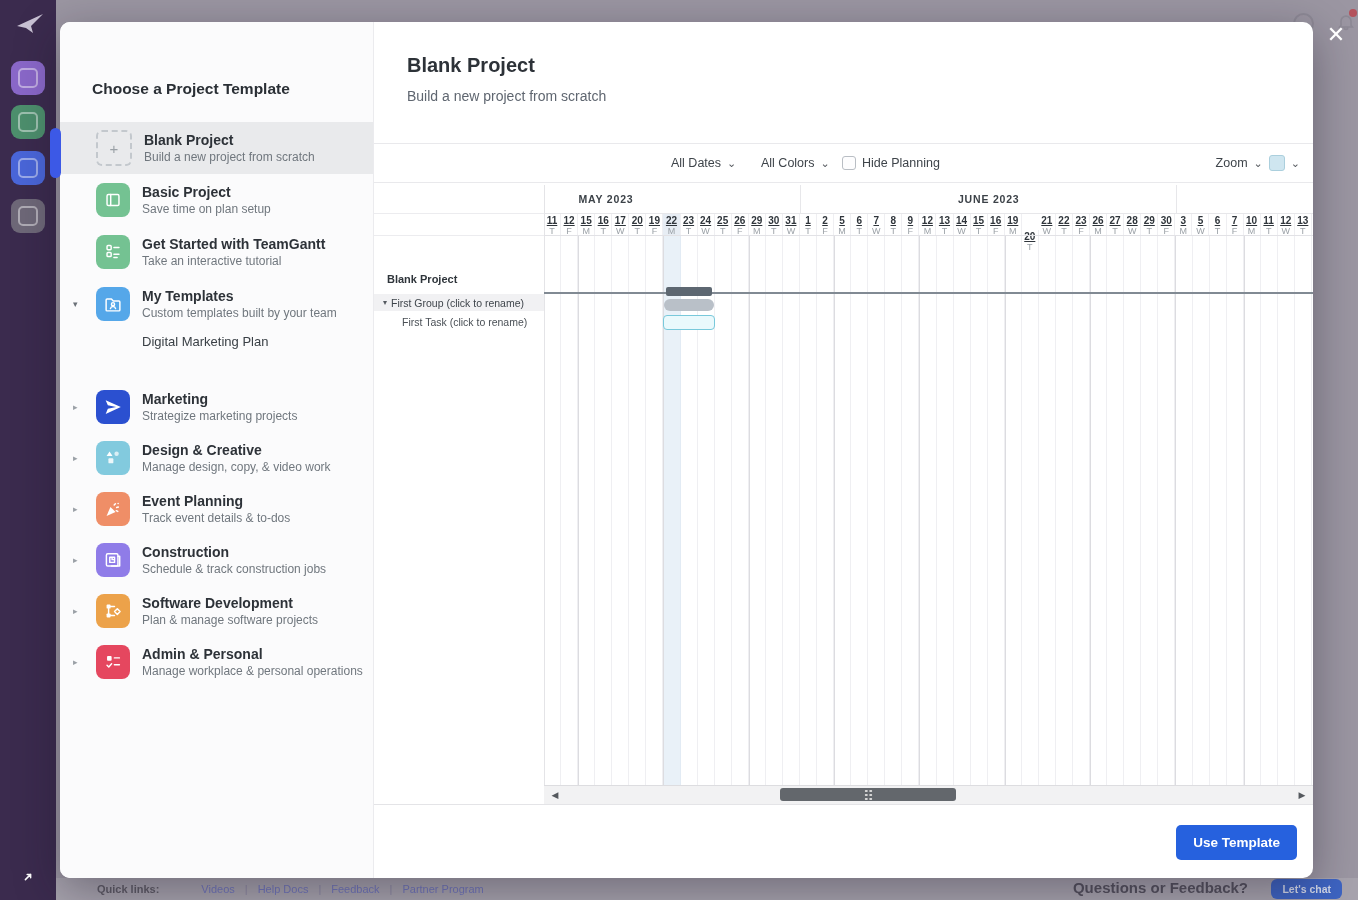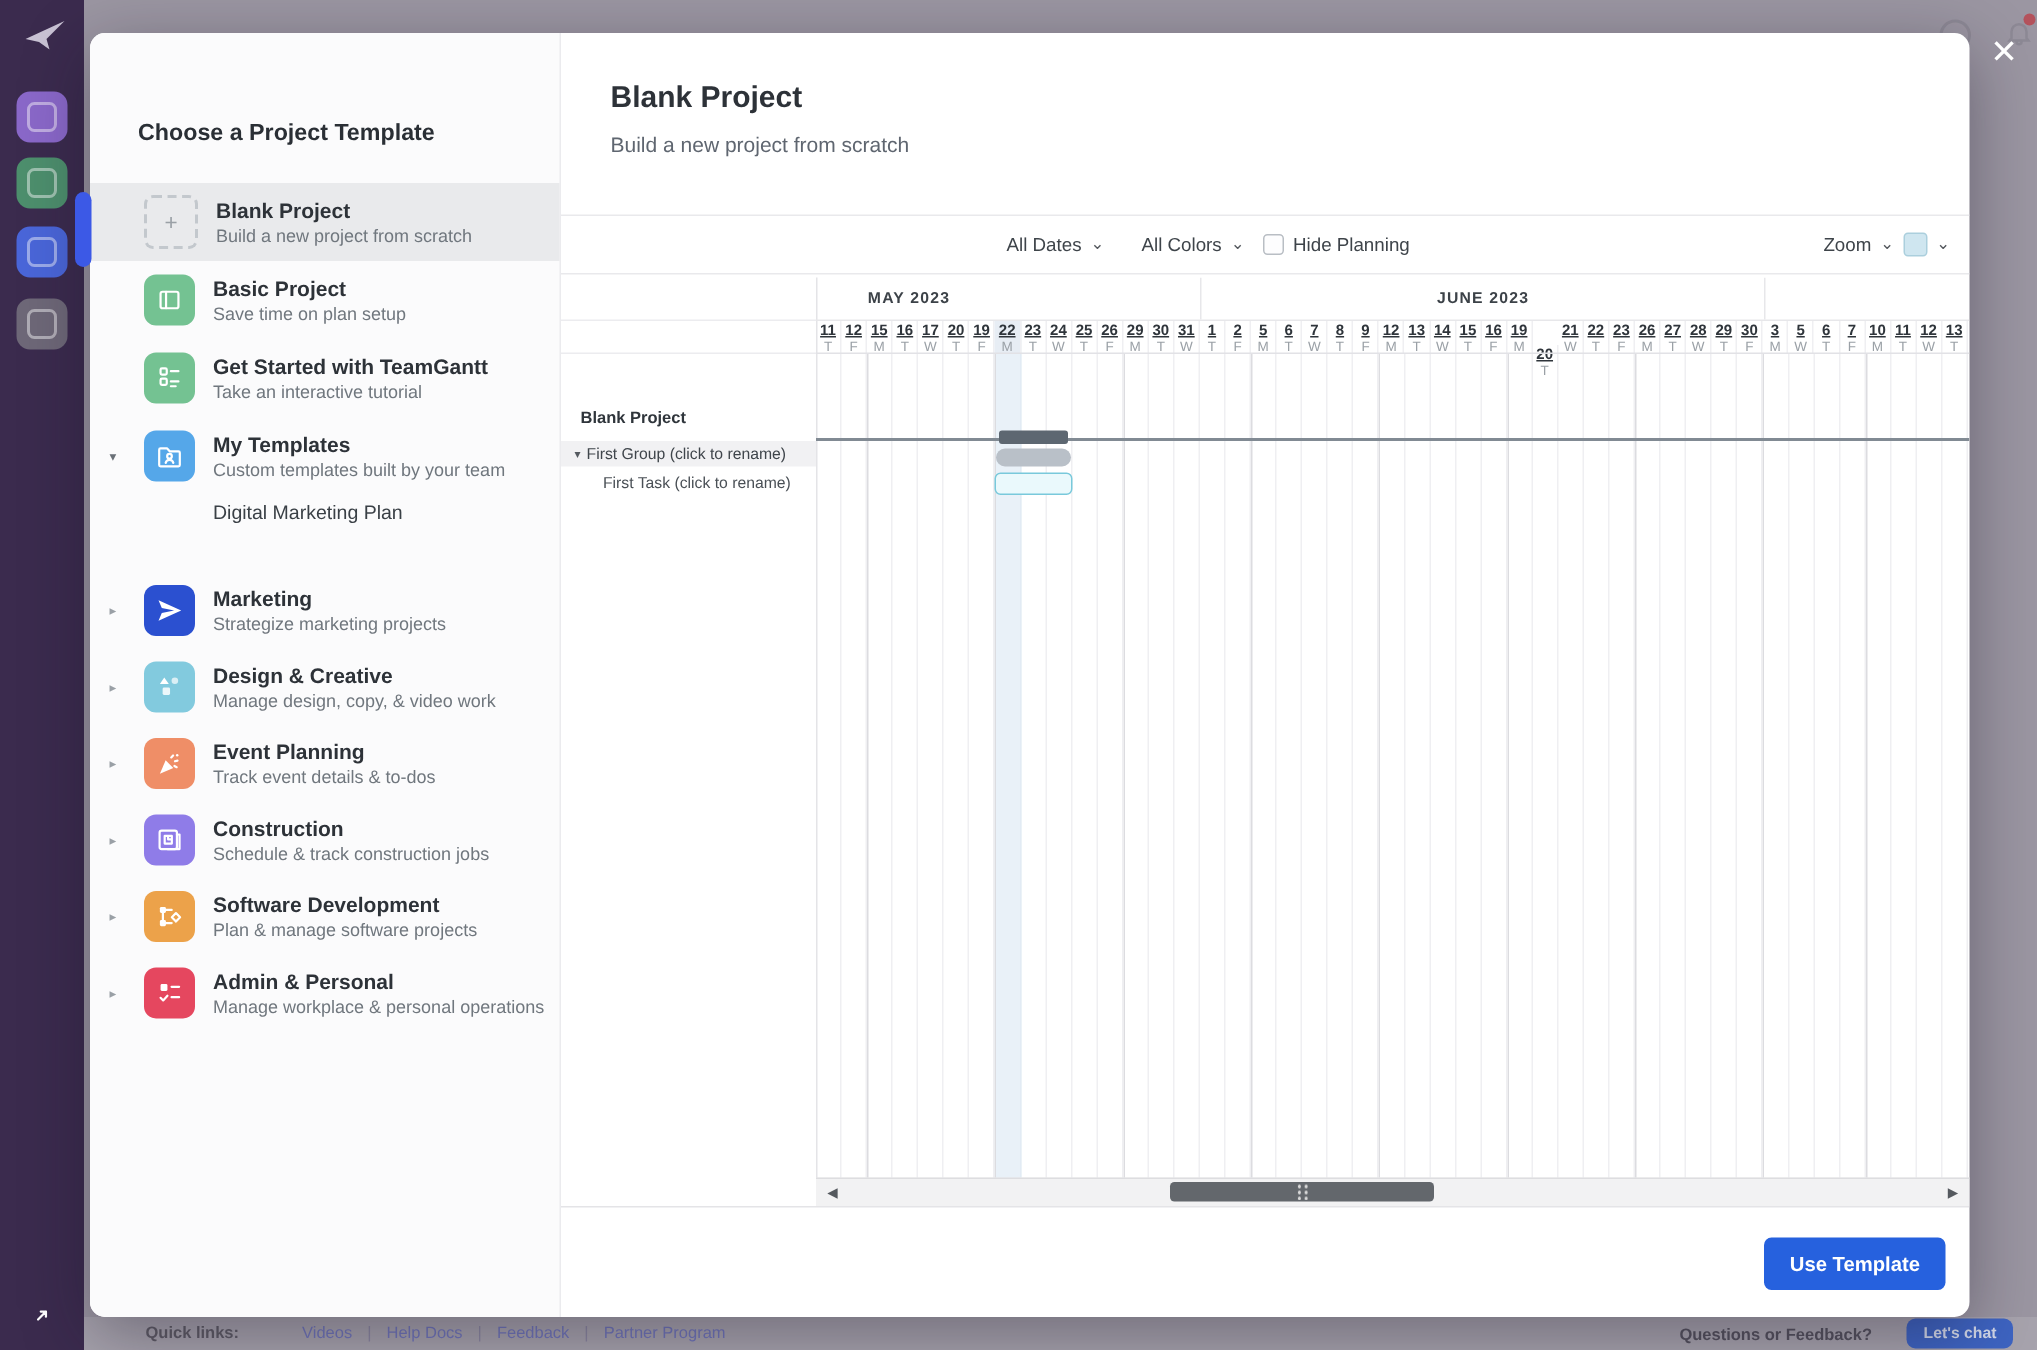--- a/index.html
+++ b/index.html
@@ -13,21 +13,21 @@
   .help-circle{width:17px;height:17px;border:2px solid #8d8995;border-radius:50%;left:1237px;}
   .bell{left:1280px;top:12px;width:20px;height:20px;}
   .bell svg{stroke:#8d8995;fill:none;stroke-width:2;}
   .bell-dot{position:absolute;left:1293px;top:9px;width:8px;height:8px;border-radius:50%;background:#b4525c;}
   .bg-footer{position:absolute;left:56px;right:0;bottom:0;height:22px;background:#a7a3ad;
              display:flex;align-items:center;font-size:11px;color:#5f5c66;}
   .bg-footer .prefix{margin-left:41px;font-weight:700;}
   .bg-footer .links{display:flex;align-items:center;margin-left:42px;gap:10px;}
   .bg-footer .links a{color:#7176ba;text-decoration:none;}
   .bg-footer .sep{color:#8b87a0;}
-  .bg-q{position:absolute;right:110px;bottom:4px;font-size:11px;font-weight:700;color:#55525e;}
+  .bg-q{position:absolute;right:110px;bottom:4px;font-size:15px;font-weight:700;color:#55525e;}
   .chat-btn{position:absolute;right:16px;bottom:1px;background:#3e64c2;color:#d3d9ea;
             font-size:10.5px;font-weight:700;padding:4px 11px;border-radius:6px;}
 
   
   .sidebar{position:absolute;left:0;top:0;width:56px;height:900px;background:#3b2b4e;z-index:5;}
   .sb-logo{position:absolute;left:16px;top:12px;width:28px;height:26px;}
   .sb-icon{position:absolute;left:11px;width:34px;height:34px;border-radius:9px;
            display:flex;align-items:center;justify-content:center;}
   .sb-icon .glyph{width:16px;height:16px;border:2px solid rgba(255,255,255,.45);border-radius:5px;}
   .sb-active{position:absolute;left:50px;top:128px;width:11px;height:50px;border-radius:6px;

